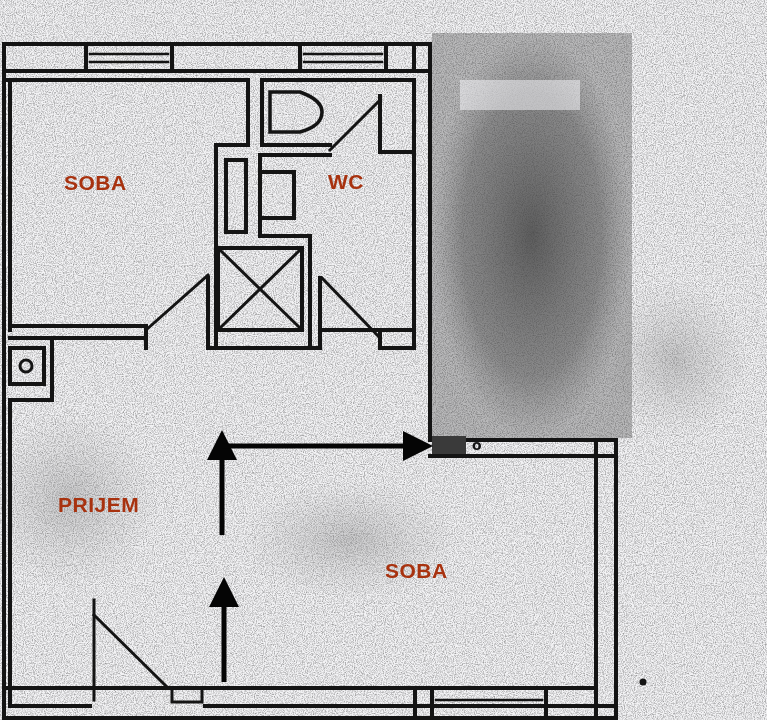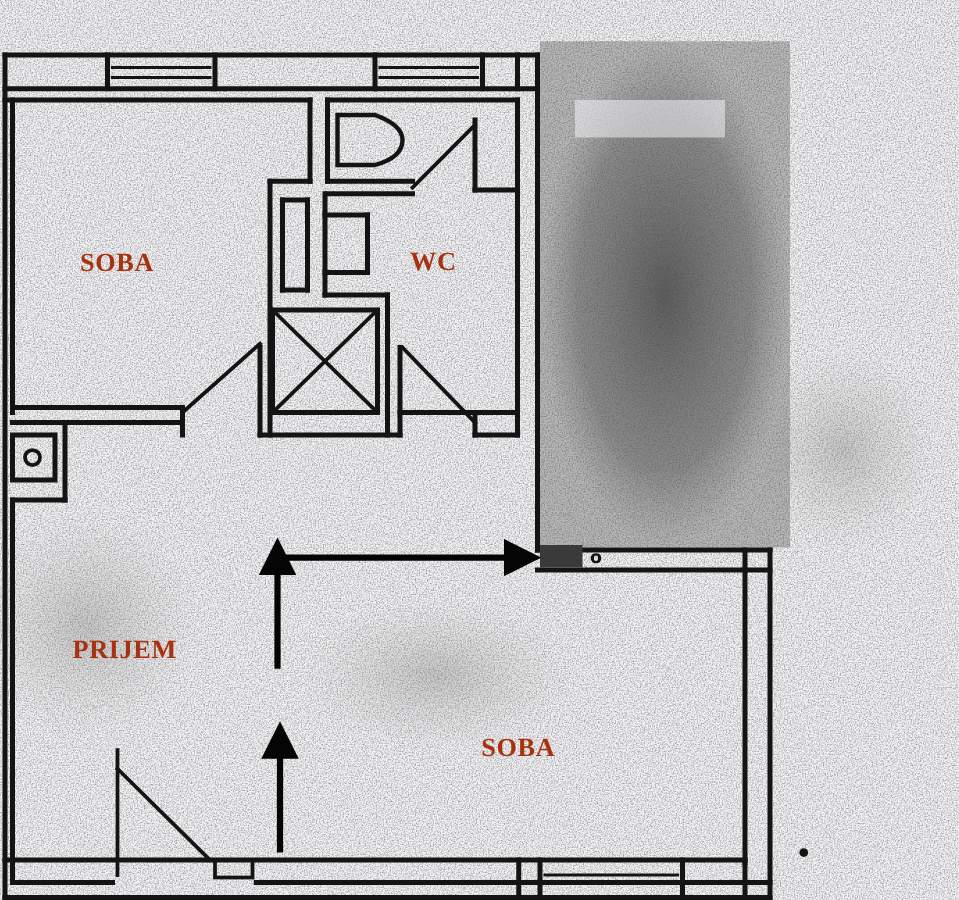--- a/index.html
+++ b/index.html
@@ -4,28 +4,27 @@
   <style>
     html, body { margin: 0; padding: 0; }
     body {
       width: 767px; height: 720px; overflow: hidden; position: relative;
       background: #f3f3f5;
       font-family: "DejaVu Sans", sans-serif;
     }
     #plan { position: absolute; left: 0; top: 0; width: 767px; height: 720px; }
     .room-label {
       position: absolute;
-      font-family: Liberation Serif, serif;
+      font-family: Liberation Sans, sans-serif;
       font-weight: bold;
       font-size: 21px;
       letter-spacing: 0.5px;
       color: #a8320f;
       white-space: nowrap;
       line-height: 1;
-      margin-top: 28px;
     }
   </style>
 </head>
 <body>
 
 <svg id="plan" viewBox="0 0 767 720" xmlns="http://www.w3.org/2000/svg">
   <defs>
     <filter id="grain" x="0" y="0" width="100%" height="100%">
       <feTurbulence type="fractalNoise" baseFrequency="0.9" numOctaves="2" seed="4" result="n"></feTurbulence>
       <feColorMatrix type="matrix" values="0 0 0 0 0  0 0 0 0 0  0 0 0 0 0  0 0 0 -2.2 1.35" in="n"></feColorMatrix>
@@ -157,14 +156,14 @@
 
   <g stroke="#050505" stroke-width="5" fill="none">
     <line x1="224" y1="682" x2="224" y2="590" marker-end="url(#ah)"></line>
     <line x1="222" y1="535" x2="222" y2="443" marker-end="url(#ah)"></line>
     <line x1="222" y1="446" x2="420" y2="446" marker-end="url(#ah)"></line>
   </g>
 </svg>
 
 <div class="room-label" style="left:64px; top:172px;">SOBA</div>
 <div class="room-label" style="left:328px; top:171px;">WC</div>
-<div class="room-label" style="left:58px; top:481px;">PRIJEM</div>
+<div class="room-label" style="left:58px; top:494px;">PRIJEM</div>
 <div class="room-label" style="left:385px; top:560px;">SOBA</div>
 
 </body></html>

